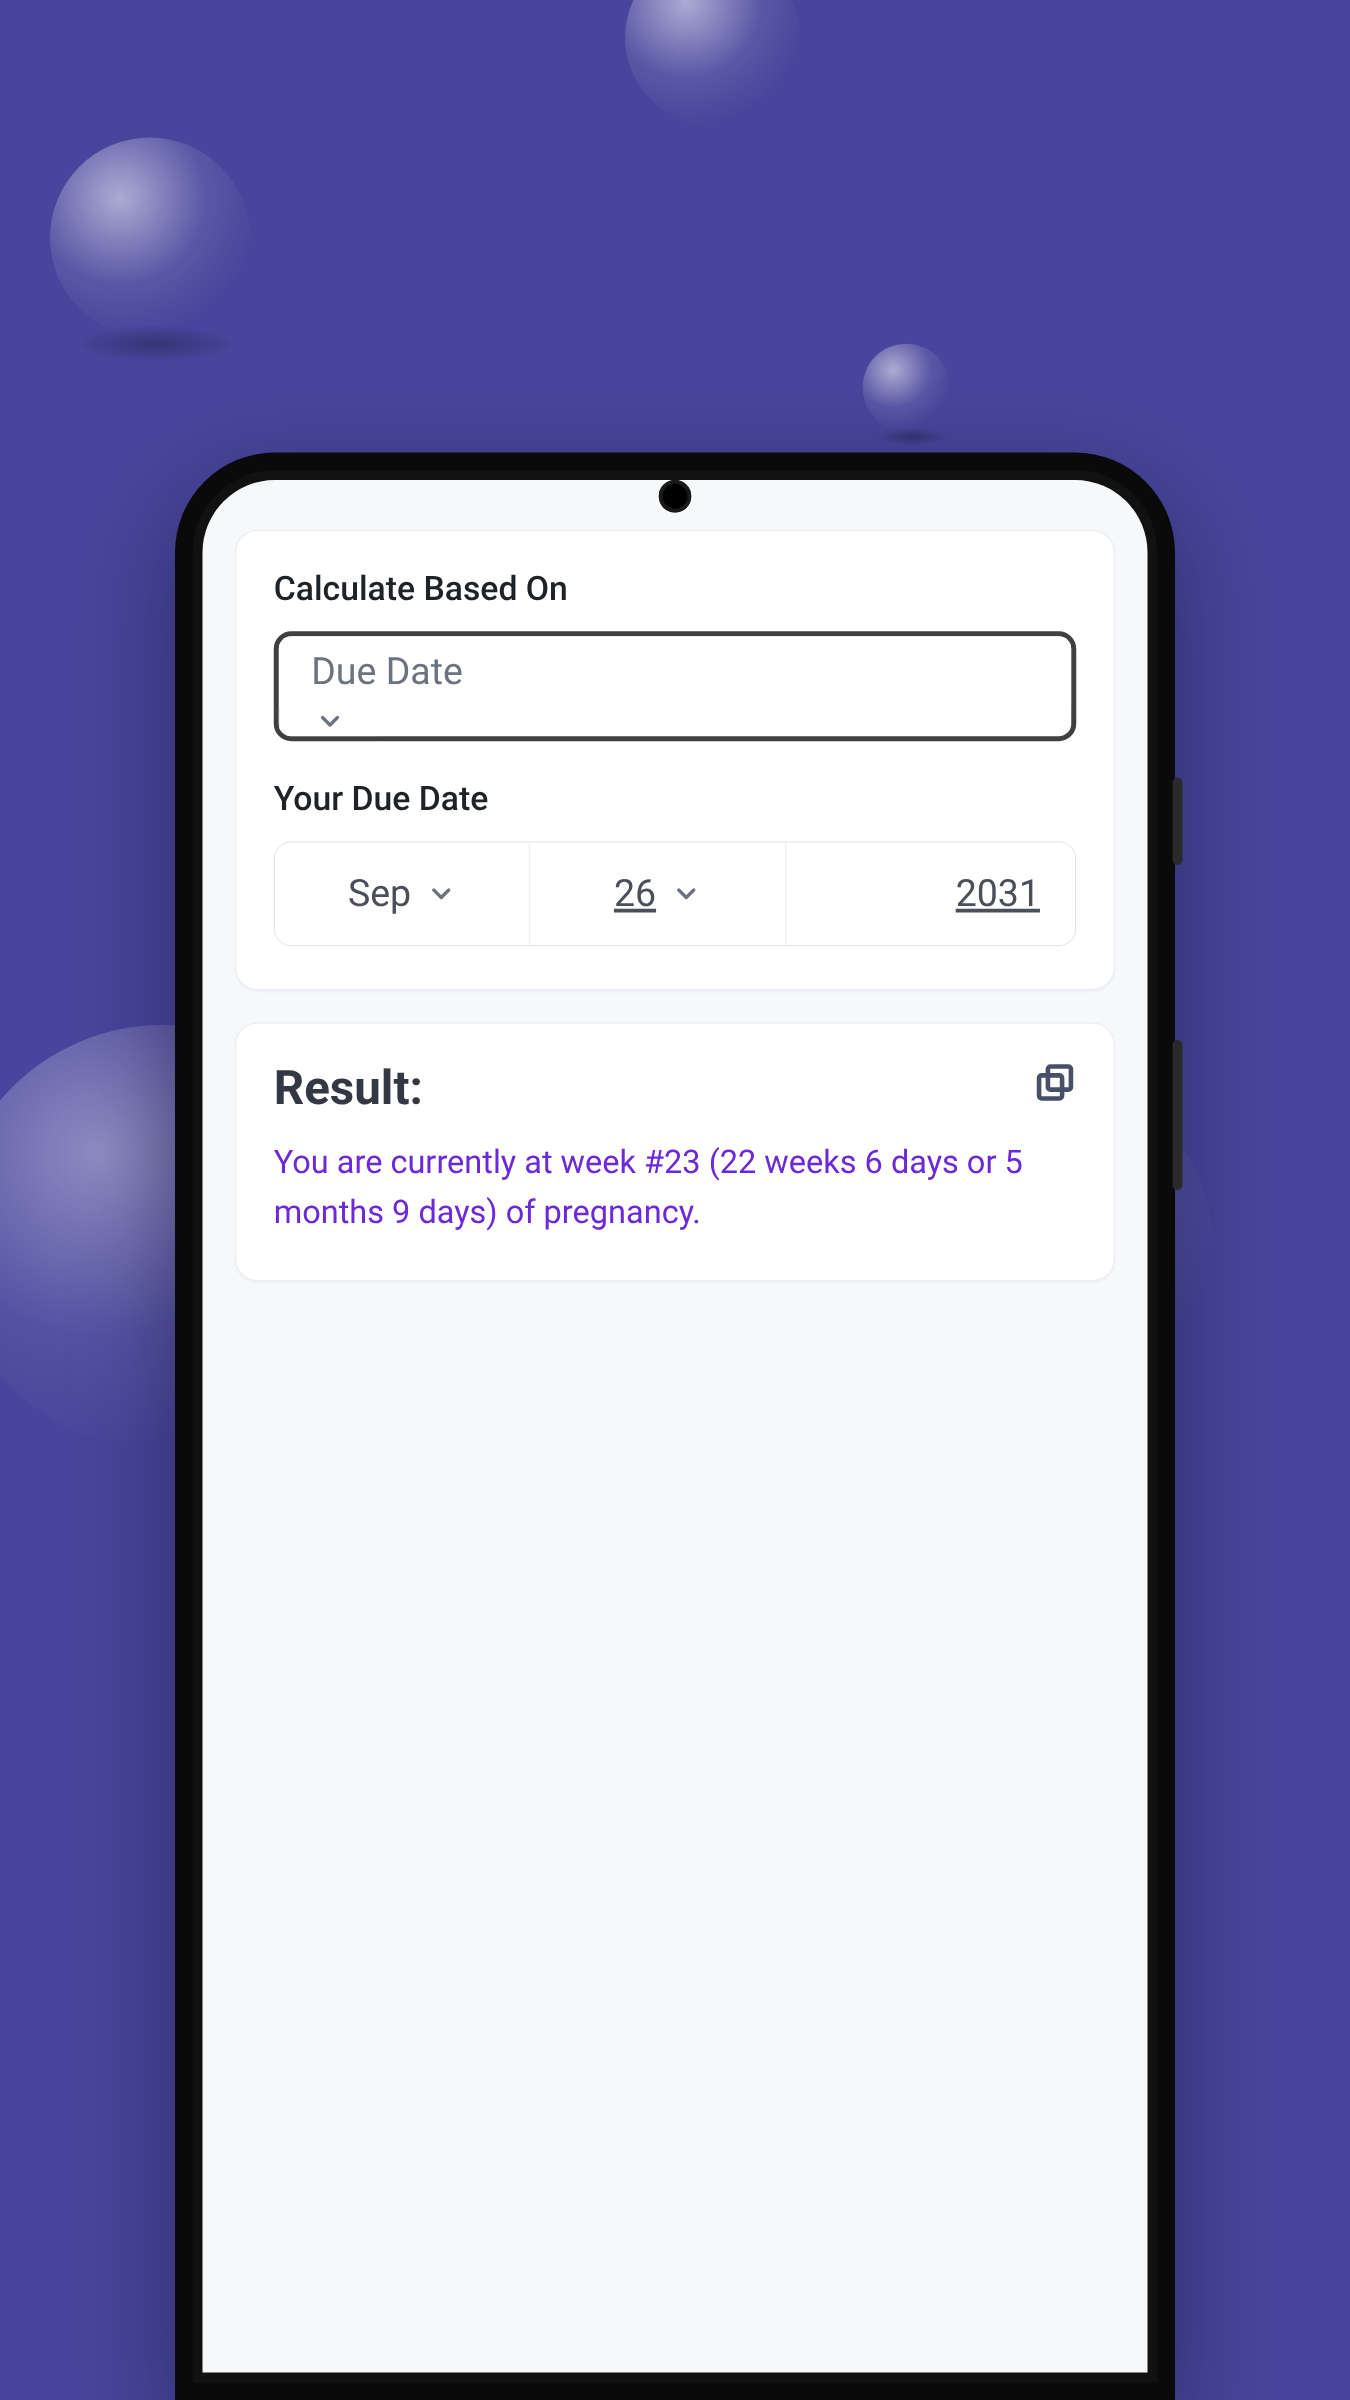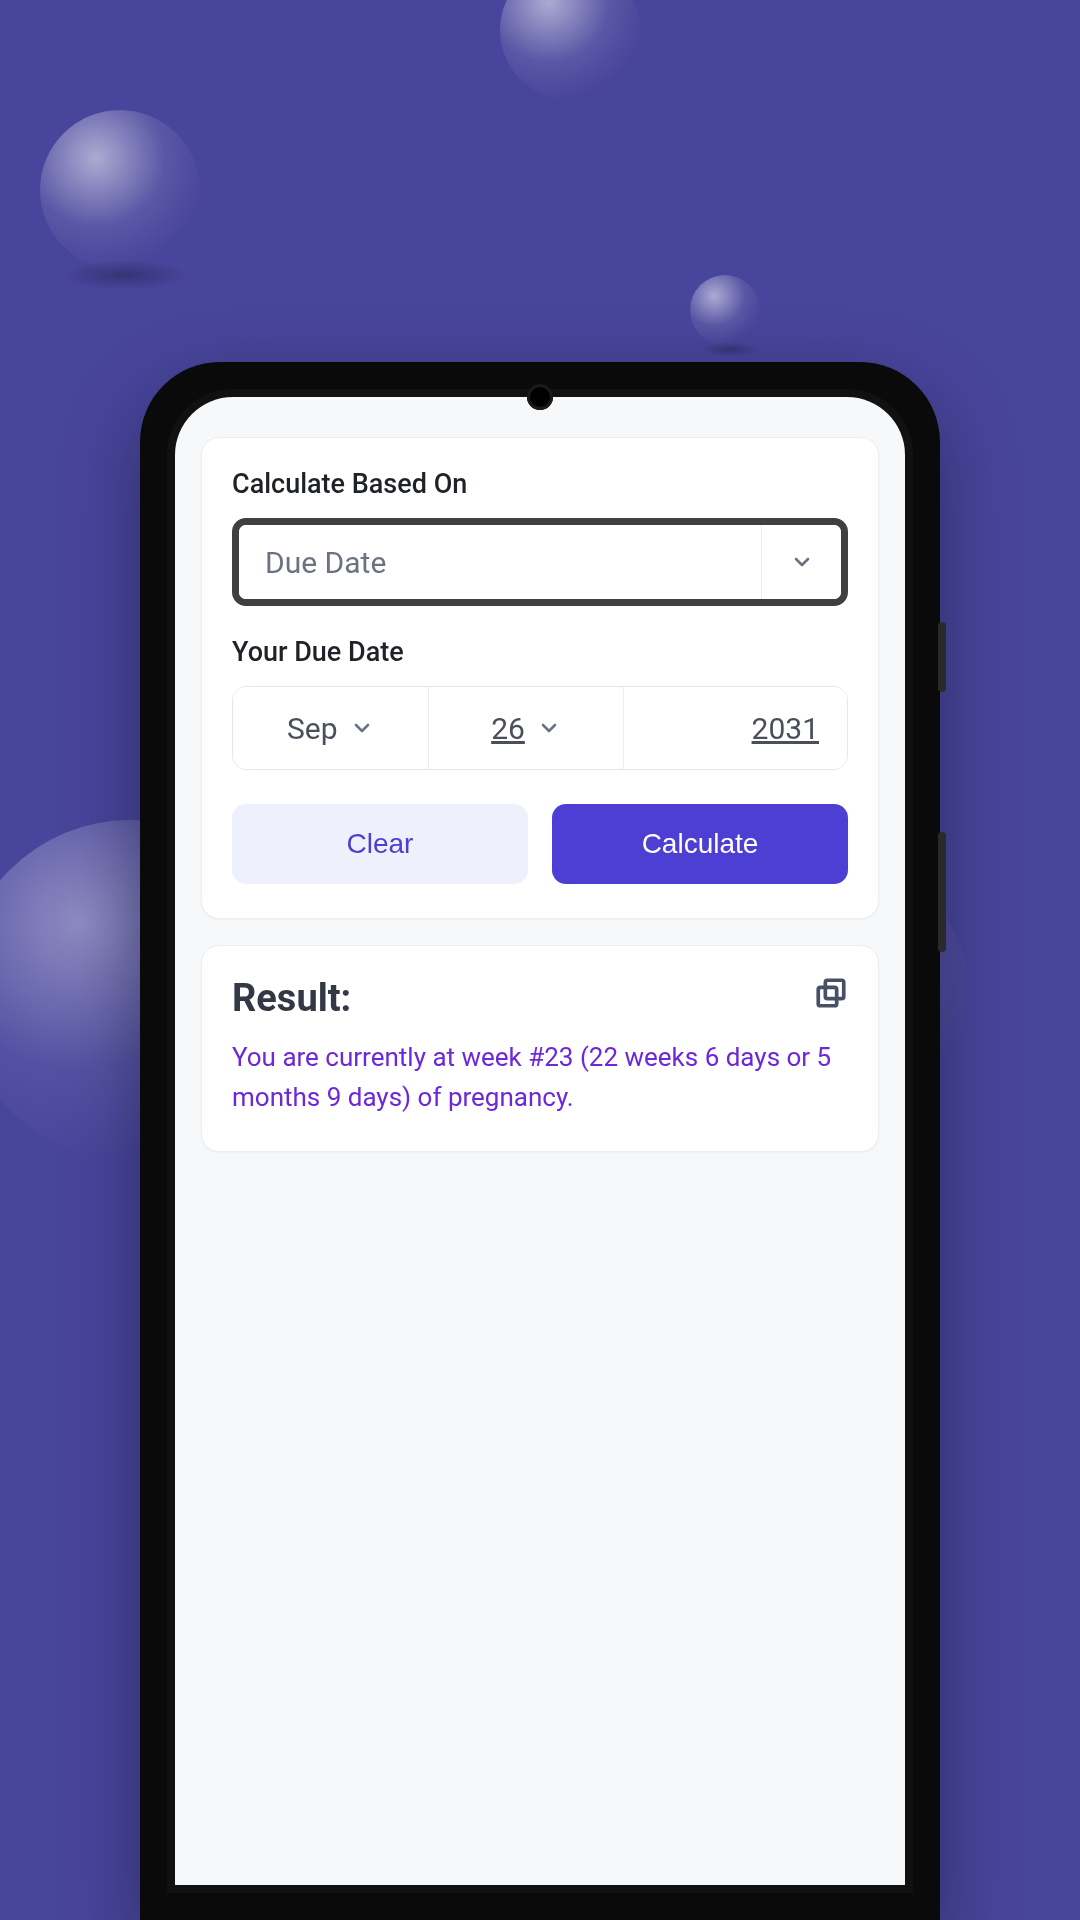--- a/index.html
+++ b/index.html
@@ -28,21 +28,21 @@
 
   
   .phone {
     position: absolute;
     left: 140px;
     top: 362px;
     width: 800px;
     height: 1558px; 
     border-radius: 80px 80px 0 0;
     background: #0a0a0a;
-    padding: 27px;
+    padding: 14px;
     box-shadow: 0 30px 80px rgba(0,0,0,0.35);
   }
   .phone-inner {
     width: 100%;
     height: 100%;
     background: #111;
     border-radius: 66px 66px 0 0;
     padding: 8px;
   }
   .screen {
@@ -88,25 +88,26 @@
 
   .field-label {
     font-size: 27px;
     font-weight: 500;
     color: #1f2328;
     margin-bottom: 18px;
   }
 
   .select-row {
     display: flex;
-    border: 7px solid #404040;
+    border: 4px solid #404040;
     border-radius: 14px;
     overflow: hidden;
     height: 88px;
     align-items: stretch;
+    flex-direction: column;
   }
   .select-main {
     flex: 1;
     display: flex;
     align-items: center;
     padding: 0 26px;
     font-size: 30px;
     color: #6c7380;
     background: #fff;
   }
@@ -246,24 +247,20 @@
                 <svg viewBox="0 0 24 24">
                   <path d="M6 9l6 6 6-6"></path>
                 </svg>
               </span>
           </div>
           <div class="date-cell year">
             <span>2031</span>
           </div>
         </div>
 
-        <div class="btn-row">
-          <button class="btn btn-clear">Clear</button>
-          <button class="btn btn-primary">Calculate</button>
-        </div>
       </div>
 
       <div class="card">
         <div class="result-header">
           <div class="result-title">Result:</div>
           <div class="copy-icon">
             <svg viewBox="0 0 24 24">
               <rect x="8" y="3" width="13" height="13" rx="1.5"></rect>
               <rect x="3" y="8" width="13" height="13" rx="1.5"></rect>
             </svg>

